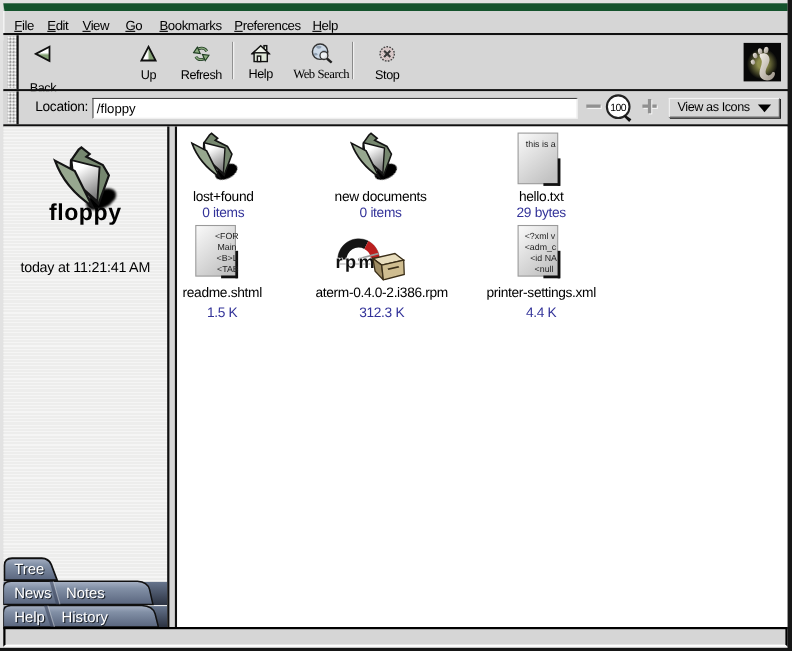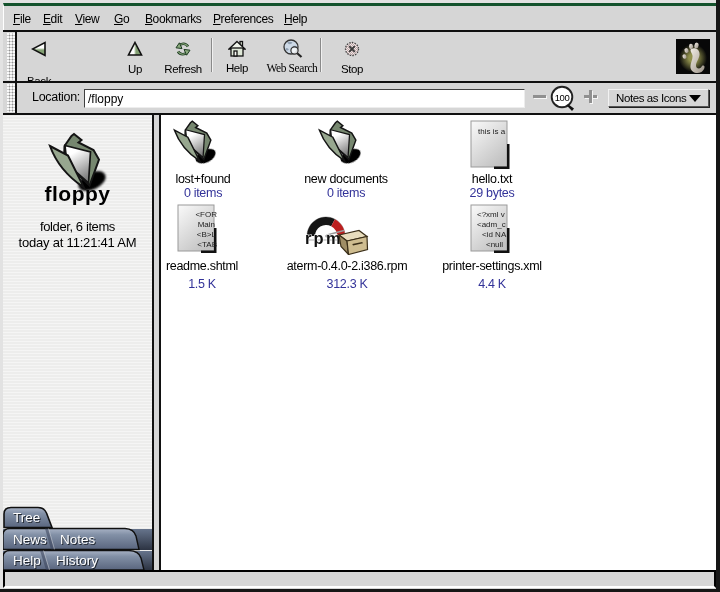--- a/index.html
+++ b/index.html
@@ -3,21 +3,21 @@
 <meta charset="utf-8">
 <style>
 html,body{margin:0;padding:0;}
 body{width:720px;height:592px;overflow:hidden;font-family:"Liberation Sans",sans-serif;-webkit-font-smoothing:antialiased;}
 #win{position:relative;width:720px;height:592px;background:#d6d6d6;overflow:hidden;}
 .abs{position:absolute;}
 #edgeL{left:0;top:0;bottom:0;width:3px;background:#e2e2e2;}
 #edgeT{left:0;top:0;right:0;height:3px;background:#e2e2e2;}
 #edgeR{right:0;top:0;bottom:0;width:4px;background:#161616;}
 #edgeB{bottom:0;left:0;right:0;height:3px;background:#161616;}
-#menubar{left:3px;top:3px;width:712px;height:27px;background:#d6d6d6;border-top:3px solid #14532d;border-left:1px solid #fff;}
+#menubar{left:3px;top:3px;width:712px;height:27px;background:#d6d6d6;border-top:7px solid #14532d;border-left:1px solid #fff;}
 .mi{position:absolute;top:5.5px;font-size:12px;letter-spacing:-0.4px;color:#000;}
 .mi u{text-decoration:underline;}
 .hline{left:3px;width:717px;height:2px;background:#101010;}
 #toolbar{left:3px;top:32px;width:713px;height:49px;background:#d6d6d6;}
 .grip{left:4px;width:8px;background:#cecece;background-image:radial-gradient(circle at 1px 1px,#fafafa 0.8px,rgba(0,0,0,0) 1px),radial-gradient(circle at 2.5px 2.5px,#939393 0.8px,rgba(0,0,0,0) 1px);background-size:3px 3px;}
 .gripline{left:12px;width:2px;background:#101010;}
 .tbtn{position:absolute;text-align:center;font-size:11.5px;letter-spacing:-0.4px;color:#000;}
 .tbtn svg{display:block;margin:0 auto;}
 .tsep{position:absolute;width:2px;background:linear-gradient(90deg,#8a8a8a 50%,#f0f0f0 50%);}
 #locbar{left:3px;top:83px;width:713px;height:30px;background:#d6d6d6;}
@@ -161,41 +161,40 @@
     <div class="abs" id="locentry">/floppy</div>
     <div class="abs" style="left:530px;top:12px;width:13px;height:3px;background:#909090;box-shadow:1px 1px 0 #f6f6f6;"></div>
     <svg class="abs" style="left:546px;top:1px;" width="30" height="29" viewBox="0 0 30 29">
         <circle cx="13" cy="13" r="10.3" fill="#fff" stroke="#222" stroke-width="1.9"></circle>
         <polygon points="19.5,20.5 25,24.5 23,27 18,21.8" fill="#111"></polygon>
         <text x="13" y="16.5" font-size="9.5" letter-spacing="-0.5" text-anchor="middle" font-family="Liberation Sans">100</text>
       </svg>
     <div class="abs" style="left:581px;top:12px;width:13px;height:3px;background:#909090;box-shadow:1px 1px 0 #f6f6f6;"></div>
     <div class="abs" style="left:586px;top:7px;width:3px;height:13px;background:#909090;box-shadow:1px 1px 0 #f6f6f6;"></div>
     <div class="abs" id="viewsel">
-        <span>Notes as Icons</span>
+        <span>View as Icons</span>
         <div class="tri"></div>
       </div>
   </div>
   <div class="abs hline" style="top:113px"></div>
 
   <div class="abs" id="sidebar">
     <svg class="abs" style="left:45px;top:16px" width="62" height="62" viewBox="0 0 62 62">
       <defs>
         <linearGradient id="pw" x1="0.1" y1="0" x2="0.5" y2="1">
             <stop offset="0.25" stop-color="#ffffff"></stop>
             <stop offset="1" stop-color="#808080"></stop>
           </linearGradient>
         <filter id="blur1" x="-30%" y="-30%" width="160%" height="160%">
             <feGaussianBlur stdDeviation="0.8"></feGaussianBlur>
           </filter>
       </defs>
       <use href="#folderico" width="62" height="62"></use>
     </svg>
     <div class="abs" id="sb-title">floppy</div>
-    <div class="abs" id="sb-line1">folder, 6 items</div>
     <div class="abs" id="sb-line2">today at 11:21:41 AM</div>
 
     <svg class="abs" style="left:0;top:391px" width="149" height="64" viewBox="0 0 149 64">
       <defs>
         <linearGradient id="tabg" x1="0" y1="0" x2="0" y2="1">
           <stop offset="0" stop-color="#a8b2c5"></stop>
             <stop offset="0.3" stop-color="#8290a6"></stop>
             <stop offset="1" stop-color="#59657e"></stop>
         </linearGradient>
         <linearGradient id="tabd" x1="0" y1="0" x2="0" y2="1">

